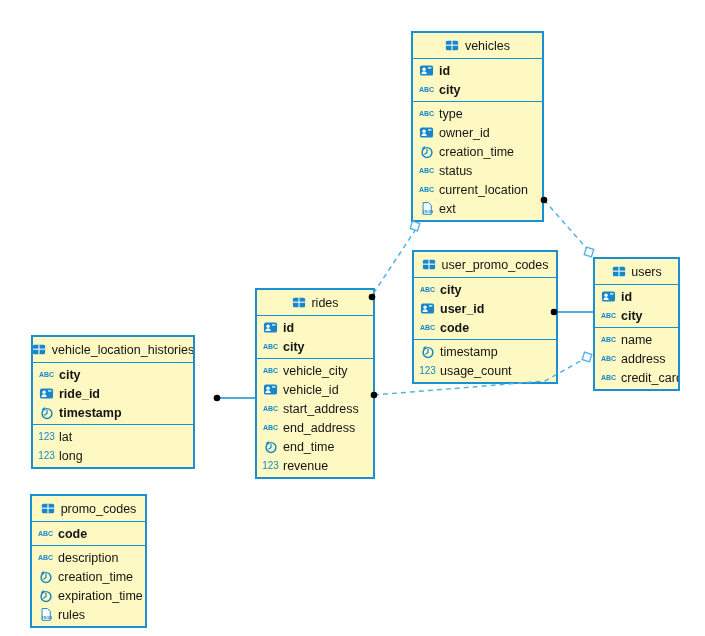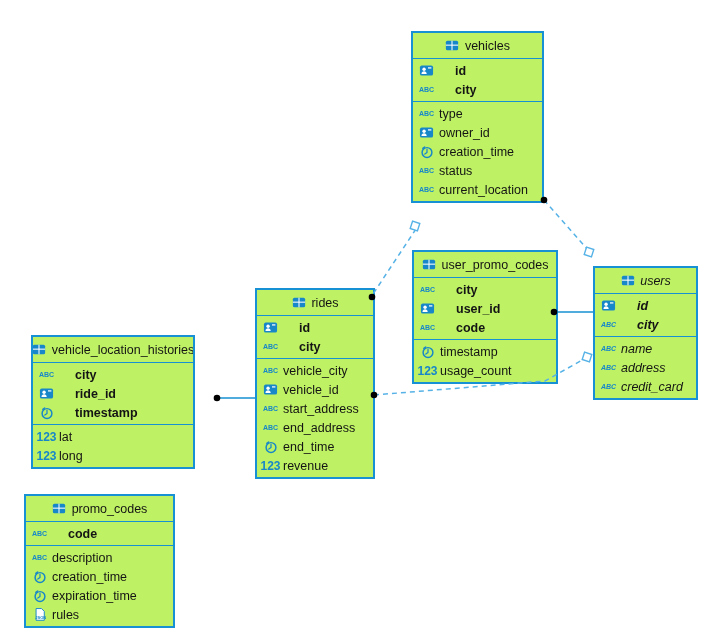--- a/index.html
+++ b/index.html
@@ -3,38 +3,38 @@
 <meta charset="utf-8">
 <style>
   html,body{margin:0;padding:0;background:#fff;}
   .canvas{
     position:relative;width:705px;height:636px;background:#ffffff;
     font-family:"Liberation Sans",sans-serif;overflow:hidden;
     --border:#1791d3;--icon:#1787c9;--txt:#141414;
   }
   .wires{position:absolute;left:0;top:0;width:705px;height:636px;z-index:5;pointer-events:none;}
   .dbtable{
-    position:absolute;background:#bef264;border:2px solid var(--border);
+    position:absolute;background:#fef9c3;border:2px solid var(--border);
     box-sizing:border-box;z-index:2;overflow:hidden;
   }
   .tbl-header{
     height:25px;display:flex;align-items:center;justify-content:center;gap:5px;
     border-bottom:1px solid var(--border);font-size:12.5px;color:var(--txt);
     white-space:nowrap;padding:0 3px;
   }
   .section{padding:2px 0;}
   .section.keys{border-bottom:1px solid var(--border);}
   .frow{
     height:19px;display:flex;align-items:center;gap:4px;padding:0 4px 0 5px;
     font-size:12.5px;color:var(--txt);white-space:nowrap;
   }
-  .frow.key .fname{font-weight:700;margin-left:16px;}
+  .frow.key .fname{font-weight:700;}
   .icon{width:17px;flex:0 0 17px;display:flex;align-items:center;justify-content:center;}
   .abc{font-size:7px;font-weight:700;color:var(--icon);font-family:"Liberation Sans",sans-serif;}
-  .num{font-size:12px;font-weight:700;color:var(--icon);font-family:"Liberation Sans",sans-serif;}
+  .num{font-size:10px;font-weight:400;color:var(--icon);font-family:"Liberation Sans",sans-serif;}
 </style>
 </head>
 <body>
 
 <div class="canvas" id="canvas" style="--border: #1791d3; --icon: #1787c9; --txt: #141414;">
   <svg class="wires" id="wires">
       <g>
         <polyline points="544,200 588,250" fill="none" stroke="#56b2e6" stroke-width="1.5" stroke-dasharray="5 4"></polyline>
         <g transform="rotate(18 589 252)">
           <rect x="585.2" y="248.2" width="7.6" height="7.6" fill="#fff" stroke="#56b2e6" stroke-width="1.4"></rect>
@@ -127,311 +127,320 @@
             <span class="abc">ABC</span>
           </span>
           <span class="fname">status</span>
         </div>
         <div class="frow">
           <span class="icon">
             <span class="abc">ABC</span>
           </span>
           <span class="fname">current_location</span>
         </div>
-      </div>
-    </div>
-    <div class="dbtable" style="left: 412px; top: 250px; width: 146px;">
-      <div class="tbl-header">
-        <span class="icon" style="width:15px;flex-basis:15px;">
-          <svg width="14" height="13" viewBox="0 0 16 14">
-            <rect x="1" y="1.5" width="14" height="11" rx="1.8" fill="#1787c9"></rect>
-            <rect x="1" y="6" width="14" height="1.2" fill="#fff"></rect>
-            <rect x="7.4" y="1.5" width="1.2" height="11" fill="#fff"></rect>
-          </svg>
-        </span>
-        <span>user_promo_codes</span>
-      </div>
-      <div class="section keys">
-        <div class="frow key">
-          <span class="icon">
-            <span class="abc">ABC</span>
-          </span>
-          <span class="fname">city</span>
-        </div>
-        <div class="frow key">
-          <span class="icon">
-            <svg width="15" height="15" viewBox="0 0 16 16">
-              <rect x="1" y="2.6" width="14" height="10.8" rx="2" fill="#1787c9"></rect>
-              <circle cx="5.4" cy="6.6" r="1.8" fill="#fff"></circle>
-              <path d="M2.6 11.6c0-1.6 1.3-2.7 2.8-2.7s2.8 1.1 2.8 2.7z" fill="#fff"></path>
-              <rect x="9.6" y="4.6" width="3.6" height="1.3" fill="#fff"></rect>
-            </svg>
-          </span>
-          <span class="fname">user_id</span>
-        </div>
-        <div class="frow key">
-          <span class="icon">
-            <span class="abc">ABC</span>
-          </span>
-          <span class="fname">code</span>
-        </div>
-      </div>
-      <div class="section">
-        <div class="frow">
-          <span class="icon">
-            <svg width="14" height="14" viewBox="0 0 16 16">
-              <circle cx="8" cy="8.6" r="5.6" fill="none" stroke="#1787c9" stroke-width="1.7"></circle>
-              <path d="M8 8.6 L8 5.1 M8 8.6 L5.5 10.4" stroke="#1787c9" stroke-width="1.4" stroke-linecap="round" fill="none"></path>
-              <path d="M3.2 3.9 L5.3 2.3" stroke="#1787c9" stroke-width="1.6" stroke-linecap="round"></path>
-            </svg>
-          </span>
-          <span class="fname">timestamp</span>
-        </div>
-        <div class="frow">
-          <span class="icon">
-            <span class="num">123</span>
-          </span>
-          <span class="fname">usage_count</span>
-        </div>
-      </div>
-    </div>
-    <div class="dbtable" style="left: 593px; top: 266px; width: 105px; font-style: italic;">
-      <div class="tbl-header">
-        <span class="icon" style="width:15px;flex-basis:15px;">
-          <svg width="14" height="13" viewBox="0 0 16 14">
-            <rect x="1" y="1.5" width="14" height="11" rx="1.8" fill="#1787c9"></rect>
-            <rect x="1" y="6" width="14" height="1.2" fill="#fff"></rect>
-            <rect x="7.4" y="1.5" width="1.2" height="11" fill="#fff"></rect>
-          </svg>
-        </span>
-        <span>users</span>
-      </div>
-      <div class="section keys">
-        <div class="frow key">
-          <span class="icon">
-            <svg width="15" height="15" viewBox="0 0 16 16">
-              <rect x="1" y="2.6" width="14" height="10.8" rx="2" fill="#1787c9"></rect>
-              <circle cx="5.4" cy="6.6" r="1.8" fill="#fff"></circle>
-              <path d="M2.6 11.6c0-1.6 1.3-2.7 2.8-2.7s2.8 1.1 2.8 2.7z" fill="#fff"></path>
-              <rect x="9.6" y="4.6" width="3.6" height="1.3" fill="#fff"></rect>
-            </svg>
-          </span>
-          <span class="fname">id</span>
-        </div>
-        <div class="frow key">
-          <span class="icon">
-            <span class="abc">ABC</span>
-          </span>
-          <span class="fname">city</span>
-        </div>
-      </div>
-      <div class="section">
-        <div class="frow">
-          <span class="icon">
-            <span class="abc">ABC</span>
-          </span>
-          <span class="fname">name</span>
-        </div>
-        <div class="frow">
-          <span class="icon">
-            <span class="abc">ABC</span>
-          </span>
-          <span class="fname">address</span>
-        </div>
-        <div class="frow">
-          <span class="icon">
-            <span class="abc">ABC</span>
-          </span>
-          <span class="fname">credit_card</span>
-        </div>
-      </div>
-    </div>
-    <div class="dbtable" style="left: 255px; top: 288px; width: 120px;">
-      <div class="tbl-header">
-        <span class="icon" style="width:15px;flex-basis:15px;">
-          <svg width="14" height="13" viewBox="0 0 16 14">
-            <rect x="1" y="1.5" width="14" height="11" rx="1.8" fill="#1787c9"></rect>
-            <rect x="1" y="6" width="14" height="1.2" fill="#fff"></rect>
-            <rect x="7.4" y="1.5" width="1.2" height="11" fill="#fff"></rect>
-          </svg>
-        </span>
-        <span>rides</span>
-      </div>
-      <div class="section keys">
-        <div class="frow key">
-          <span class="icon">
-            <svg width="15" height="15" viewBox="0 0 16 16">
-              <rect x="1" y="2.6" width="14" height="10.8" rx="2" fill="#1787c9"></rect>
-              <circle cx="5.4" cy="6.6" r="1.8" fill="#fff"></circle>
-              <path d="M2.6 11.6c0-1.6 1.3-2.7 2.8-2.7s2.8 1.1 2.8 2.7z" fill="#fff"></path>
-              <rect x="9.6" y="4.6" width="3.6" height="1.3" fill="#fff"></rect>
-            </svg>
-          </span>
-          <span class="fname">id</span>
-        </div>
-        <div class="frow key">
-          <span class="icon">
-            <span class="abc">ABC</span>
-          </span>
-          <span class="fname">city</span>
-        </div>
-      </div>
-      <div class="section">
-        <div class="frow">
-          <span class="icon">
-            <span class="abc">ABC</span>
-          </span>
-          <span class="fname">vehicle_city</span>
-        </div>
-        <div class="frow">
-          <span class="icon">
-            <svg width="15" height="15" viewBox="0 0 16 16">
-              <rect x="1" y="2.6" width="14" height="10.8" rx="2" fill="#1787c9"></rect>
-              <circle cx="5.4" cy="6.6" r="1.8" fill="#fff"></circle>
-              <path d="M2.6 11.6c0-1.6 1.3-2.7 2.8-2.7s2.8 1.1 2.8 2.7z" fill="#fff"></path>
-              <rect x="9.6" y="4.6" width="3.6" height="1.3" fill="#fff"></rect>
-            </svg>
-          </span>
-          <span class="fname">vehicle_id</span>
-        </div>
-        <div class="frow">
-          <span class="icon">
-            <span class="abc">ABC</span>
-          </span>
-          <span class="fname">start_address</span>
-        </div>
-        <div class="frow">
-          <span class="icon">
-            <span class="abc">ABC</span>
-          </span>
-          <span class="fname">end_address</span>
-        </div>
-        <div class="frow">
-          <span class="icon">
-            <svg width="14" height="14" viewBox="0 0 16 16">
-              <circle cx="8" cy="8.6" r="5.6" fill="none" stroke="#1787c9" stroke-width="1.7"></circle>
-              <path d="M8 8.6 L8 5.1 M8 8.6 L5.5 10.4" stroke="#1787c9" stroke-width="1.4" stroke-linecap="round" fill="none"></path>
-              <path d="M3.2 3.9 L5.3 2.3" stroke="#1787c9" stroke-width="1.6" stroke-linecap="round"></path>
-            </svg>
-          </span>
-          <span class="fname">end_time</span>
-        </div>
-        <div class="frow">
-          <span class="icon">
-            <span class="num">123</span>
-          </span>
-          <span class="fname">revenue</span>
-        </div>
-      </div>
-    </div>
-    <div class="dbtable" style="left: 31px; top: 335px; width: 164px;">
-      <div class="tbl-header">
-        <span class="icon" style="width:15px;flex-basis:15px;">
-          <svg width="14" height="13" viewBox="0 0 16 14">
-            <rect x="1" y="1.5" width="14" height="11" rx="1.8" fill="#1787c9"></rect>
-            <rect x="1" y="6" width="14" height="1.2" fill="#fff"></rect>
-            <rect x="7.4" y="1.5" width="1.2" height="11" fill="#fff"></rect>
-          </svg>
-        </span>
-        <span>vehicle_location_histories</span>
-      </div>
-      <div class="section keys">
-        <div class="frow key">
-          <span class="icon">
-            <span class="abc">ABC</span>
-          </span>
-          <span class="fname">city</span>
-        </div>
-        <div class="frow key">
-          <span class="icon">
-            <svg width="15" height="15" viewBox="0 0 16 16">
-              <rect x="1" y="2.6" width="14" height="10.8" rx="2" fill="#1787c9"></rect>
-              <circle cx="5.4" cy="6.6" r="1.8" fill="#fff"></circle>
-              <path d="M2.6 11.6c0-1.6 1.3-2.7 2.8-2.7s2.8 1.1 2.8 2.7z" fill="#fff"></path>
-              <rect x="9.6" y="4.6" width="3.6" height="1.3" fill="#fff"></rect>
-            </svg>
-          </span>
-          <span class="fname">ride_id</span>
-        </div>
-        <div class="frow key">
-          <span class="icon">
-            <svg width="14" height="14" viewBox="0 0 16 16">
-              <circle cx="8" cy="8.6" r="5.6" fill="none" stroke="#1787c9" stroke-width="1.7"></circle>
-              <path d="M8 8.6 L8 5.1 M8 8.6 L5.5 10.4" stroke="#1787c9" stroke-width="1.4" stroke-linecap="round" fill="none"></path>
-              <path d="M3.2 3.9 L5.3 2.3" stroke="#1787c9" stroke-width="1.6" stroke-linecap="round"></path>
-            </svg>
-          </span>
-          <span class="fname">timestamp</span>
-        </div>
-      </div>
-      <div class="section">
-        <div class="frow">
-          <span class="icon">
-            <span class="num">123</span>
-          </span>
-          <span class="fname">lat</span>
-        </div>
-        <div class="frow">
-          <span class="icon">
-            <span class="num">123</span>
-          </span>
-          <span class="fname">long</span>
-        </div>
-      </div>
-    </div>
-    <div class="dbtable" style="left: 24px; top: 494px; width: 151px;">
-      <div class="tbl-header">
-        <span class="icon" style="width:15px;flex-basis:15px;">
-          <svg width="14" height="13" viewBox="0 0 16 14">
-            <rect x="1" y="1.5" width="14" height="11" rx="1.8" fill="#1787c9"></rect>
-            <rect x="1" y="6" width="14" height="1.2" fill="#fff"></rect>
-            <rect x="7.4" y="1.5" width="1.2" height="11" fill="#fff"></rect>
-          </svg>
-        </span>
-        <span>promo_codes</span>
-      </div>
-      <div class="section keys">
-        <div class="frow key">
-          <span class="icon">
-            <span class="abc">ABC</span>
-          </span>
-          <span class="fname">code</span>
-        </div>
-      </div>
-      <div class="section">
-        <div class="frow">
-          <span class="icon">
-            <span class="abc">ABC</span>
-          </span>
-          <span class="fname">description</span>
-        </div>
-        <div class="frow">
-          <span class="icon">
-            <svg width="14" height="14" viewBox="0 0 16 16">
-              <circle cx="8" cy="8.6" r="5.6" fill="none" stroke="#1787c9" stroke-width="1.7"></circle>
-              <path d="M8 8.6 L8 5.1 M8 8.6 L5.5 10.4" stroke="#1787c9" stroke-width="1.4" stroke-linecap="round" fill="none"></path>
-              <path d="M3.2 3.9 L5.3 2.3" stroke="#1787c9" stroke-width="1.6" stroke-linecap="round"></path>
-            </svg>
-          </span>
-          <span class="fname">creation_time</span>
-        </div>
-        <div class="frow">
-          <span class="icon">
-            <svg width="14" height="14" viewBox="0 0 16 16">
-              <circle cx="8" cy="8.6" r="5.6" fill="none" stroke="#1787c9" stroke-width="1.7"></circle>
-              <path d="M8 8.6 L8 5.1 M8 8.6 L5.5 10.4" stroke="#1787c9" stroke-width="1.4" stroke-linecap="round" fill="none"></path>
-              <path d="M3.2 3.9 L5.3 2.3" stroke="#1787c9" stroke-width="1.6" stroke-linecap="round"></path>
-            </svg>
-          </span>
-          <span class="fname">expiration_time</span>
-        </div>
         <div class="frow">
           <span class="icon">
             <svg width="14" height="15" viewBox="0 0 16 16">
               <path d="M3.5 1.2 h6.2 l3.2 3.2 v10.2 h-9.4 z" fill="#fff" stroke="#1787c9" stroke-width="1.1"></path>
               <text x="2.6" y="13.4" font-size="4.6" font-weight="bold" font-family="Liberation Sans, sans-serif" fill="#1787c9">JSON</text>
             </svg>
           </span>
+          <span class="fname">ext</span>
+        </div>
+      </div>
+    </div>
+    <div class="dbtable" style="left: 412px; top: 250px; width: 146px;">
+      <div class="tbl-header">
+        <span class="icon" style="width:15px;flex-basis:15px;">
+          <svg width="14" height="13" viewBox="0 0 16 14">
+            <rect x="1" y="1.5" width="14" height="11" rx="1.8" fill="#1787c9"></rect>
+            <rect x="1" y="6" width="14" height="1.2" fill="#fff"></rect>
+            <rect x="7.4" y="1.5" width="1.2" height="11" fill="#fff"></rect>
+          </svg>
+        </span>
+        <span>user_promo_codes</span>
+      </div>
+      <div class="section keys">
+        <div class="frow key">
+          <span class="icon">
+            <span class="abc">ABC</span>
+          </span>
+          <span class="fname">city</span>
+        </div>
+        <div class="frow key">
+          <span class="icon">
+            <svg width="15" height="15" viewBox="0 0 16 16">
+              <rect x="1" y="2.6" width="14" height="10.8" rx="2" fill="#1787c9"></rect>
+              <circle cx="5.4" cy="6.6" r="1.8" fill="#fff"></circle>
+              <path d="M2.6 11.6c0-1.6 1.3-2.7 2.8-2.7s2.8 1.1 2.8 2.7z" fill="#fff"></path>
+              <rect x="9.6" y="4.6" width="3.6" height="1.3" fill="#fff"></rect>
+            </svg>
+          </span>
+          <span class="fname">user_id</span>
+        </div>
+        <div class="frow key">
+          <span class="icon">
+            <span class="abc">ABC</span>
+          </span>
+          <span class="fname">code</span>
+        </div>
+      </div>
+      <div class="section">
+        <div class="frow">
+          <span class="icon">
+            <svg width="14" height="14" viewBox="0 0 16 16">
+              <circle cx="8" cy="8.6" r="5.6" fill="none" stroke="#1787c9" stroke-width="1.7"></circle>
+              <path d="M8 8.6 L8 5.1 M8 8.6 L5.5 10.4" stroke="#1787c9" stroke-width="1.4" stroke-linecap="round" fill="none"></path>
+              <path d="M3.2 3.9 L5.3 2.3" stroke="#1787c9" stroke-width="1.6" stroke-linecap="round"></path>
+            </svg>
+          </span>
+          <span class="fname">timestamp</span>
+        </div>
+        <div class="frow">
+          <span class="icon">
+            <span class="num">123</span>
+          </span>
+          <span class="fname">usage_count</span>
+        </div>
+      </div>
+    </div>
+    <div class="dbtable" style="left: 593px; top: 257px; width: 87px;">
+      <div class="tbl-header">
+        <span class="icon" style="width:15px;flex-basis:15px;">
+          <svg width="14" height="13" viewBox="0 0 16 14">
+            <rect x="1" y="1.5" width="14" height="11" rx="1.8" fill="#1787c9"></rect>
+            <rect x="1" y="6" width="14" height="1.2" fill="#fff"></rect>
+            <rect x="7.4" y="1.5" width="1.2" height="11" fill="#fff"></rect>
+          </svg>
+        </span>
+        <span>users</span>
+      </div>
+      <div class="section keys">
+        <div class="frow key">
+          <span class="icon">
+            <svg width="15" height="15" viewBox="0 0 16 16">
+              <rect x="1" y="2.6" width="14" height="10.8" rx="2" fill="#1787c9"></rect>
+              <circle cx="5.4" cy="6.6" r="1.8" fill="#fff"></circle>
+              <path d="M2.6 11.6c0-1.6 1.3-2.7 2.8-2.7s2.8 1.1 2.8 2.7z" fill="#fff"></path>
+              <rect x="9.6" y="4.6" width="3.6" height="1.3" fill="#fff"></rect>
+            </svg>
+          </span>
+          <span class="fname">id</span>
+        </div>
+        <div class="frow key">
+          <span class="icon">
+            <span class="abc">ABC</span>
+          </span>
+          <span class="fname">city</span>
+        </div>
+      </div>
+      <div class="section">
+        <div class="frow">
+          <span class="icon">
+            <span class="abc">ABC</span>
+          </span>
+          <span class="fname">name</span>
+        </div>
+        <div class="frow">
+          <span class="icon">
+            <span class="abc">ABC</span>
+          </span>
+          <span class="fname">address</span>
+        </div>
+        <div class="frow">
+          <span class="icon">
+            <span class="abc">ABC</span>
+          </span>
+          <span class="fname">credit_card</span>
+        </div>
+      </div>
+    </div>
+    <div class="dbtable" style="left: 255px; top: 288px; width: 120px;">
+      <div class="tbl-header">
+        <span class="icon" style="width:15px;flex-basis:15px;">
+          <svg width="14" height="13" viewBox="0 0 16 14">
+            <rect x="1" y="1.5" width="14" height="11" rx="1.8" fill="#1787c9"></rect>
+            <rect x="1" y="6" width="14" height="1.2" fill="#fff"></rect>
+            <rect x="7.4" y="1.5" width="1.2" height="11" fill="#fff"></rect>
+          </svg>
+        </span>
+        <span>rides</span>
+      </div>
+      <div class="section keys">
+        <div class="frow key">
+          <span class="icon">
+            <svg width="15" height="15" viewBox="0 0 16 16">
+              <rect x="1" y="2.6" width="14" height="10.8" rx="2" fill="#1787c9"></rect>
+              <circle cx="5.4" cy="6.6" r="1.8" fill="#fff"></circle>
+              <path d="M2.6 11.6c0-1.6 1.3-2.7 2.8-2.7s2.8 1.1 2.8 2.7z" fill="#fff"></path>
+              <rect x="9.6" y="4.6" width="3.6" height="1.3" fill="#fff"></rect>
+            </svg>
+          </span>
+          <span class="fname">id</span>
+        </div>
+        <div class="frow key">
+          <span class="icon">
+            <span class="abc">ABC</span>
+          </span>
+          <span class="fname">city</span>
+        </div>
+      </div>
+      <div class="section">
+        <div class="frow">
+          <span class="icon">
+            <span class="abc">ABC</span>
+          </span>
+          <span class="fname">vehicle_city</span>
+        </div>
+        <div class="frow">
+          <span class="icon">
+            <svg width="15" height="15" viewBox="0 0 16 16">
+              <rect x="1" y="2.6" width="14" height="10.8" rx="2" fill="#1787c9"></rect>
+              <circle cx="5.4" cy="6.6" r="1.8" fill="#fff"></circle>
+              <path d="M2.6 11.6c0-1.6 1.3-2.7 2.8-2.7s2.8 1.1 2.8 2.7z" fill="#fff"></path>
+              <rect x="9.6" y="4.6" width="3.6" height="1.3" fill="#fff"></rect>
+            </svg>
+          </span>
+          <span class="fname">vehicle_id</span>
+        </div>
+        <div class="frow">
+          <span class="icon">
+            <span class="abc">ABC</span>
+          </span>
+          <span class="fname">start_address</span>
+        </div>
+        <div class="frow">
+          <span class="icon">
+            <span class="abc">ABC</span>
+          </span>
+          <span class="fname">end_address</span>
+        </div>
+        <div class="frow">
+          <span class="icon">
+            <svg width="14" height="14" viewBox="0 0 16 16">
+              <circle cx="8" cy="8.6" r="5.6" fill="none" stroke="#1787c9" stroke-width="1.7"></circle>
+              <path d="M8 8.6 L8 5.1 M8 8.6 L5.5 10.4" stroke="#1787c9" stroke-width="1.4" stroke-linecap="round" fill="none"></path>
+              <path d="M3.2 3.9 L5.3 2.3" stroke="#1787c9" stroke-width="1.6" stroke-linecap="round"></path>
+            </svg>
+          </span>
+          <span class="fname">end_time</span>
+        </div>
+        <div class="frow">
+          <span class="icon">
+            <span class="num">123</span>
+          </span>
+          <span class="fname">revenue</span>
+        </div>
+      </div>
+    </div>
+    <div class="dbtable" style="left: 31px; top: 335px; width: 164px;">
+      <div class="tbl-header">
+        <span class="icon" style="width:15px;flex-basis:15px;">
+          <svg width="14" height="13" viewBox="0 0 16 14">
+            <rect x="1" y="1.5" width="14" height="11" rx="1.8" fill="#1787c9"></rect>
+            <rect x="1" y="6" width="14" height="1.2" fill="#fff"></rect>
+            <rect x="7.4" y="1.5" width="1.2" height="11" fill="#fff"></rect>
+          </svg>
+        </span>
+        <span>vehicle_location_histories</span>
+      </div>
+      <div class="section keys">
+        <div class="frow key">
+          <span class="icon">
+            <span class="abc">ABC</span>
+          </span>
+          <span class="fname">city</span>
+        </div>
+        <div class="frow key">
+          <span class="icon">
+            <svg width="15" height="15" viewBox="0 0 16 16">
+              <rect x="1" y="2.6" width="14" height="10.8" rx="2" fill="#1787c9"></rect>
+              <circle cx="5.4" cy="6.6" r="1.8" fill="#fff"></circle>
+              <path d="M2.6 11.6c0-1.6 1.3-2.7 2.8-2.7s2.8 1.1 2.8 2.7z" fill="#fff"></path>
+              <rect x="9.6" y="4.6" width="3.6" height="1.3" fill="#fff"></rect>
+            </svg>
+          </span>
+          <span class="fname">ride_id</span>
+        </div>
+        <div class="frow key">
+          <span class="icon">
+            <svg width="14" height="14" viewBox="0 0 16 16">
+              <circle cx="8" cy="8.6" r="5.6" fill="none" stroke="#1787c9" stroke-width="1.7"></circle>
+              <path d="M8 8.6 L8 5.1 M8 8.6 L5.5 10.4" stroke="#1787c9" stroke-width="1.4" stroke-linecap="round" fill="none"></path>
+              <path d="M3.2 3.9 L5.3 2.3" stroke="#1787c9" stroke-width="1.6" stroke-linecap="round"></path>
+            </svg>
+          </span>
+          <span class="fname">timestamp</span>
+        </div>
+      </div>
+      <div class="section">
+        <div class="frow">
+          <span class="icon">
+            <span class="num">123</span>
+          </span>
+          <span class="fname">lat</span>
+        </div>
+        <div class="frow">
+          <span class="icon">
+            <span class="num">123</span>
+          </span>
+          <span class="fname">long</span>
+        </div>
+      </div>
+    </div>
+    <div class="dbtable" style="left: 30px; top: 494px; width: 117px;">
+      <div class="tbl-header">
+        <span class="icon" style="width:15px;flex-basis:15px;">
+          <svg width="14" height="13" viewBox="0 0 16 14">
+            <rect x="1" y="1.5" width="14" height="11" rx="1.8" fill="#1787c9"></rect>
+            <rect x="1" y="6" width="14" height="1.2" fill="#fff"></rect>
+            <rect x="7.4" y="1.5" width="1.2" height="11" fill="#fff"></rect>
+          </svg>
+        </span>
+        <span>promo_codes</span>
+      </div>
+      <div class="section keys">
+        <div class="frow key">
+          <span class="icon">
+            <span class="abc">ABC</span>
+          </span>
+          <span class="fname">code</span>
+        </div>
+      </div>
+      <div class="section">
+        <div class="frow">
+          <span class="icon">
+            <span class="abc">ABC</span>
+          </span>
+          <span class="fname">description</span>
+        </div>
+        <div class="frow">
+          <span class="icon">
+            <svg width="14" height="14" viewBox="0 0 16 16">
+              <circle cx="8" cy="8.6" r="5.6" fill="none" stroke="#1787c9" stroke-width="1.7"></circle>
+              <path d="M8 8.6 L8 5.1 M8 8.6 L5.5 10.4" stroke="#1787c9" stroke-width="1.4" stroke-linecap="round" fill="none"></path>
+              <path d="M3.2 3.9 L5.3 2.3" stroke="#1787c9" stroke-width="1.6" stroke-linecap="round"></path>
+            </svg>
+          </span>
+          <span class="fname">creation_time</span>
+        </div>
+        <div class="frow">
+          <span class="icon">
+            <svg width="14" height="14" viewBox="0 0 16 16">
+              <circle cx="8" cy="8.6" r="5.6" fill="none" stroke="#1787c9" stroke-width="1.7"></circle>
+              <path d="M8 8.6 L8 5.1 M8 8.6 L5.5 10.4" stroke="#1787c9" stroke-width="1.4" stroke-linecap="round" fill="none"></path>
+              <path d="M3.2 3.9 L5.3 2.3" stroke="#1787c9" stroke-width="1.6" stroke-linecap="round"></path>
+            </svg>
+          </span>
+          <span class="fname">expiration_time</span>
+        </div>
+        <div class="frow">
+          <span class="icon">
+            <svg width="14" height="15" viewBox="0 0 16 16">
+              <path d="M3.5 1.2 h6.2 l3.2 3.2 v10.2 h-9.4 z" fill="#fff" stroke="#1787c9" stroke-width="1.1"></path>
+              <text x="2.6" y="13.4" font-size="4.6" font-weight="bold" font-family="Liberation Sans, sans-serif" fill="#1787c9">JSON</text>
+            </svg>
+          </span>
           <span class="fname">rules</span>
         </div>
       </div>
     </div>
   </div>
 
 </body></html>

